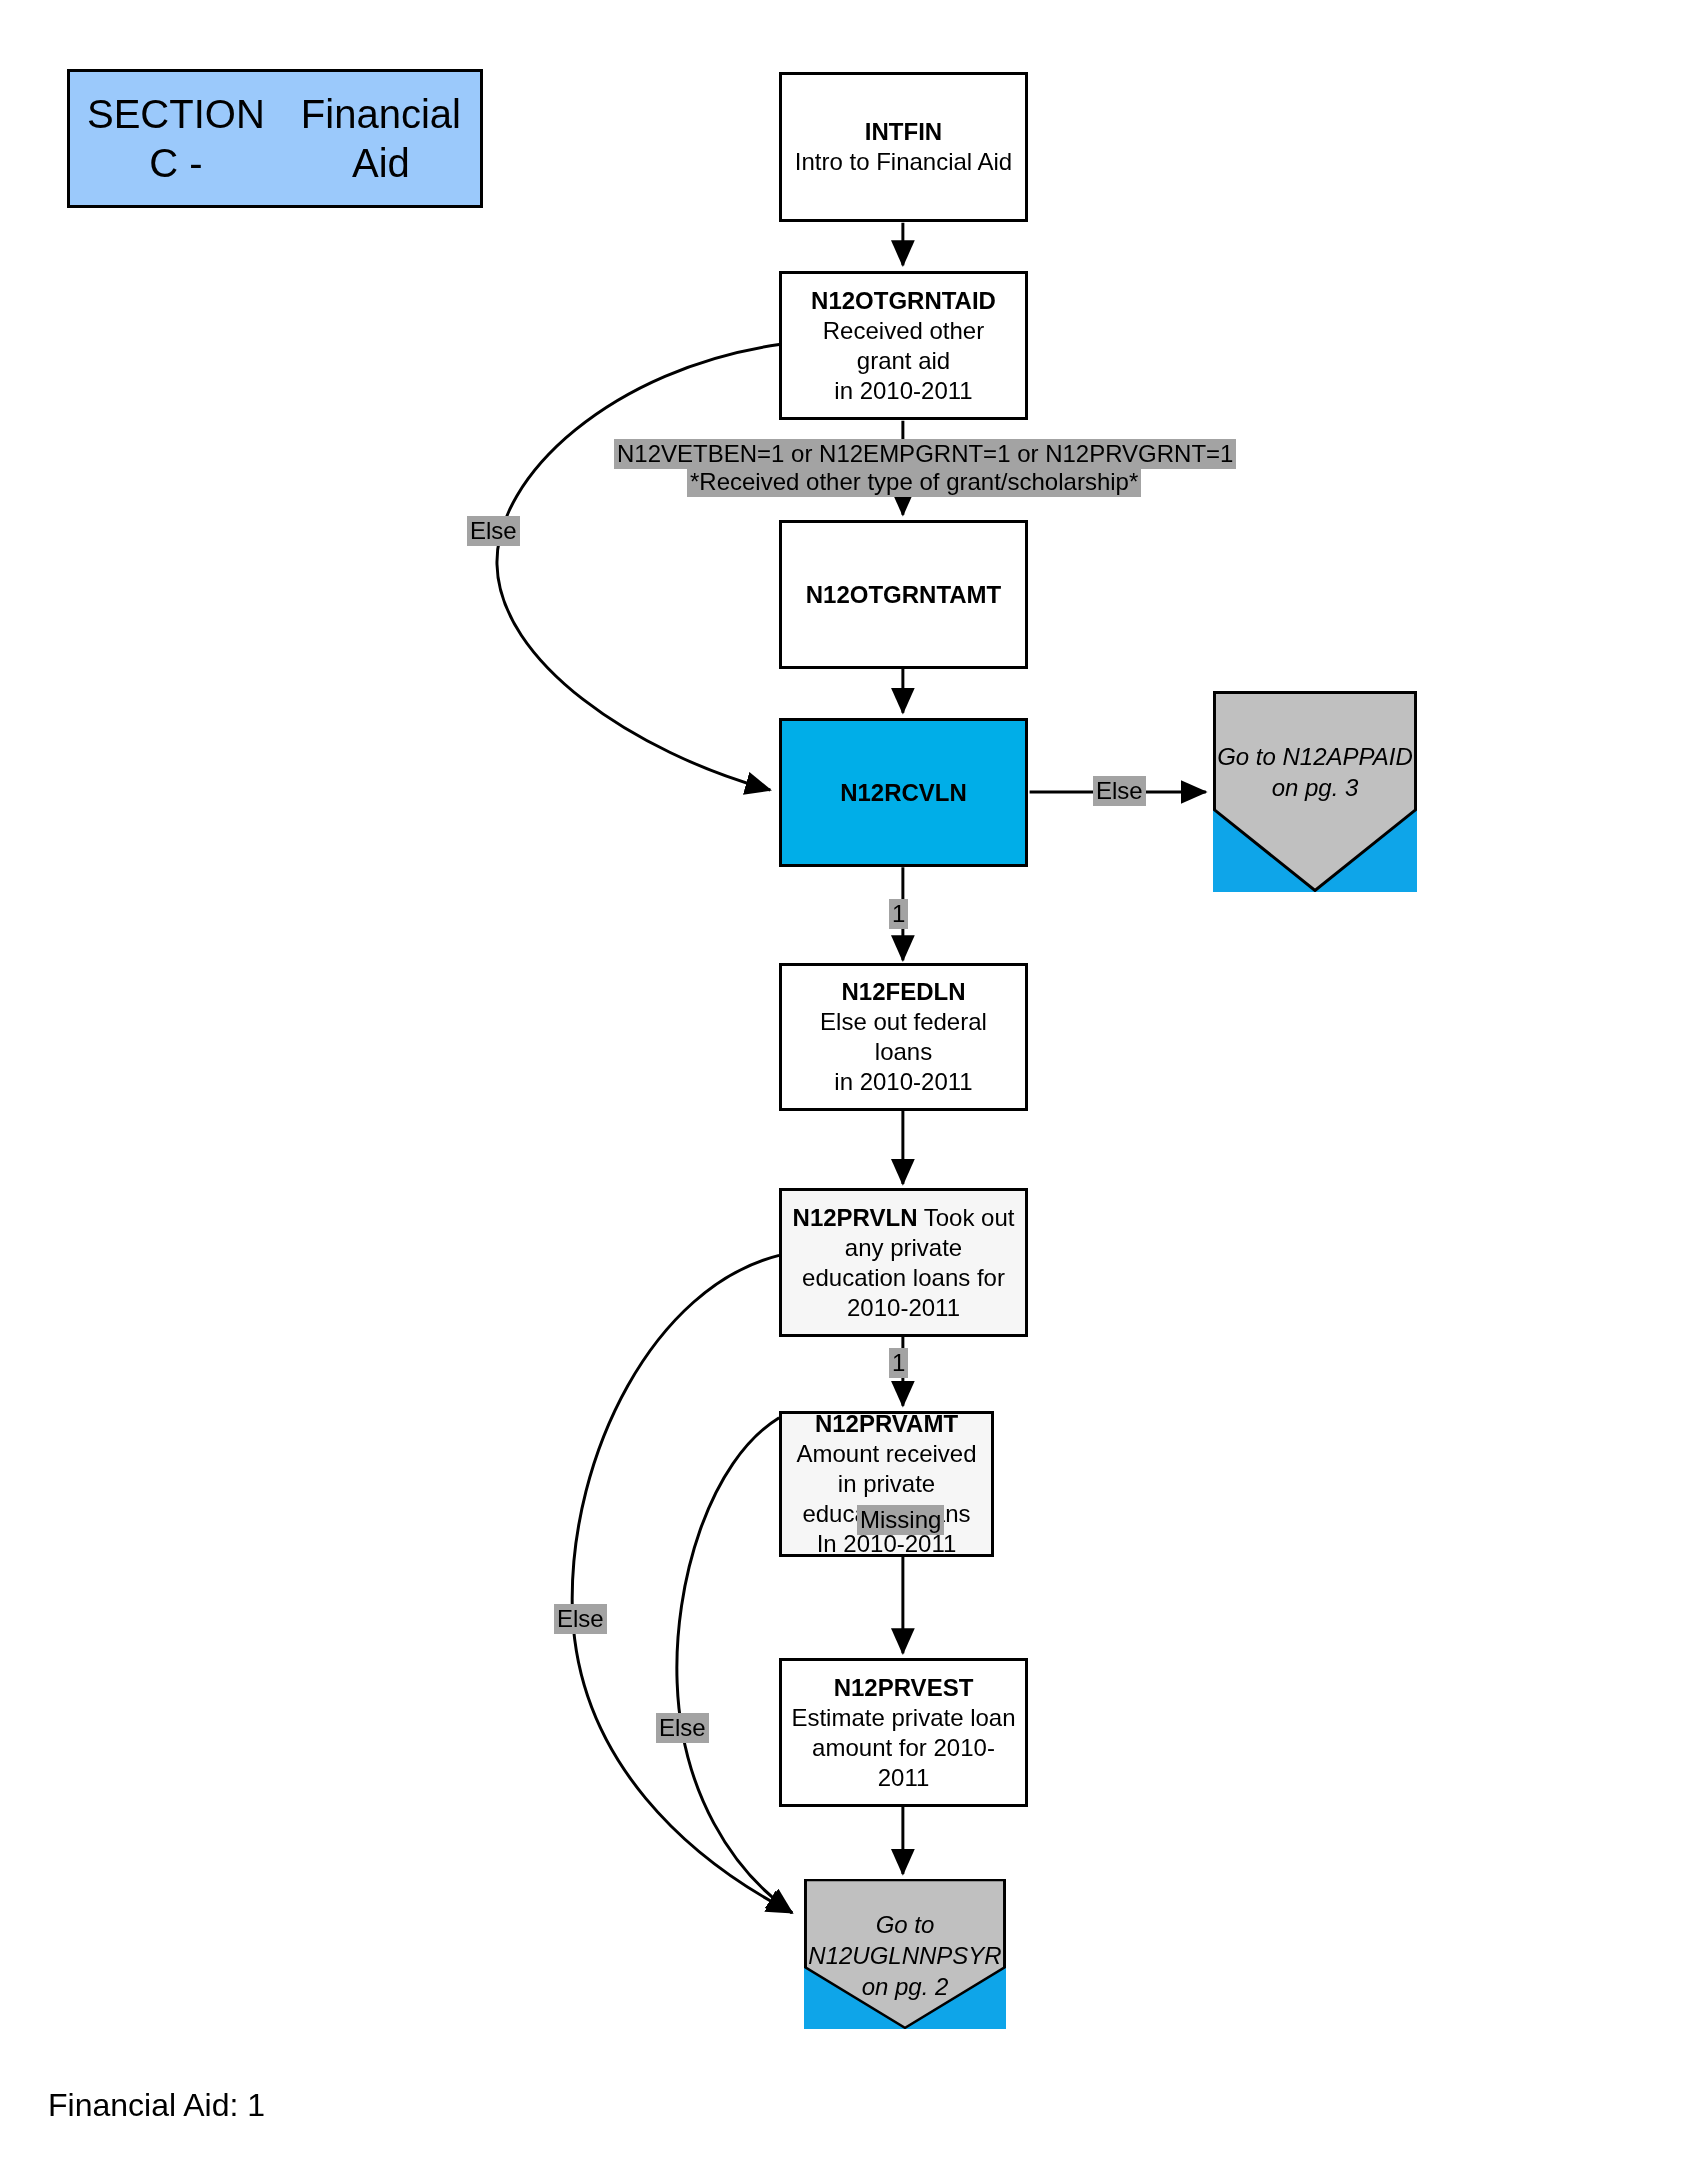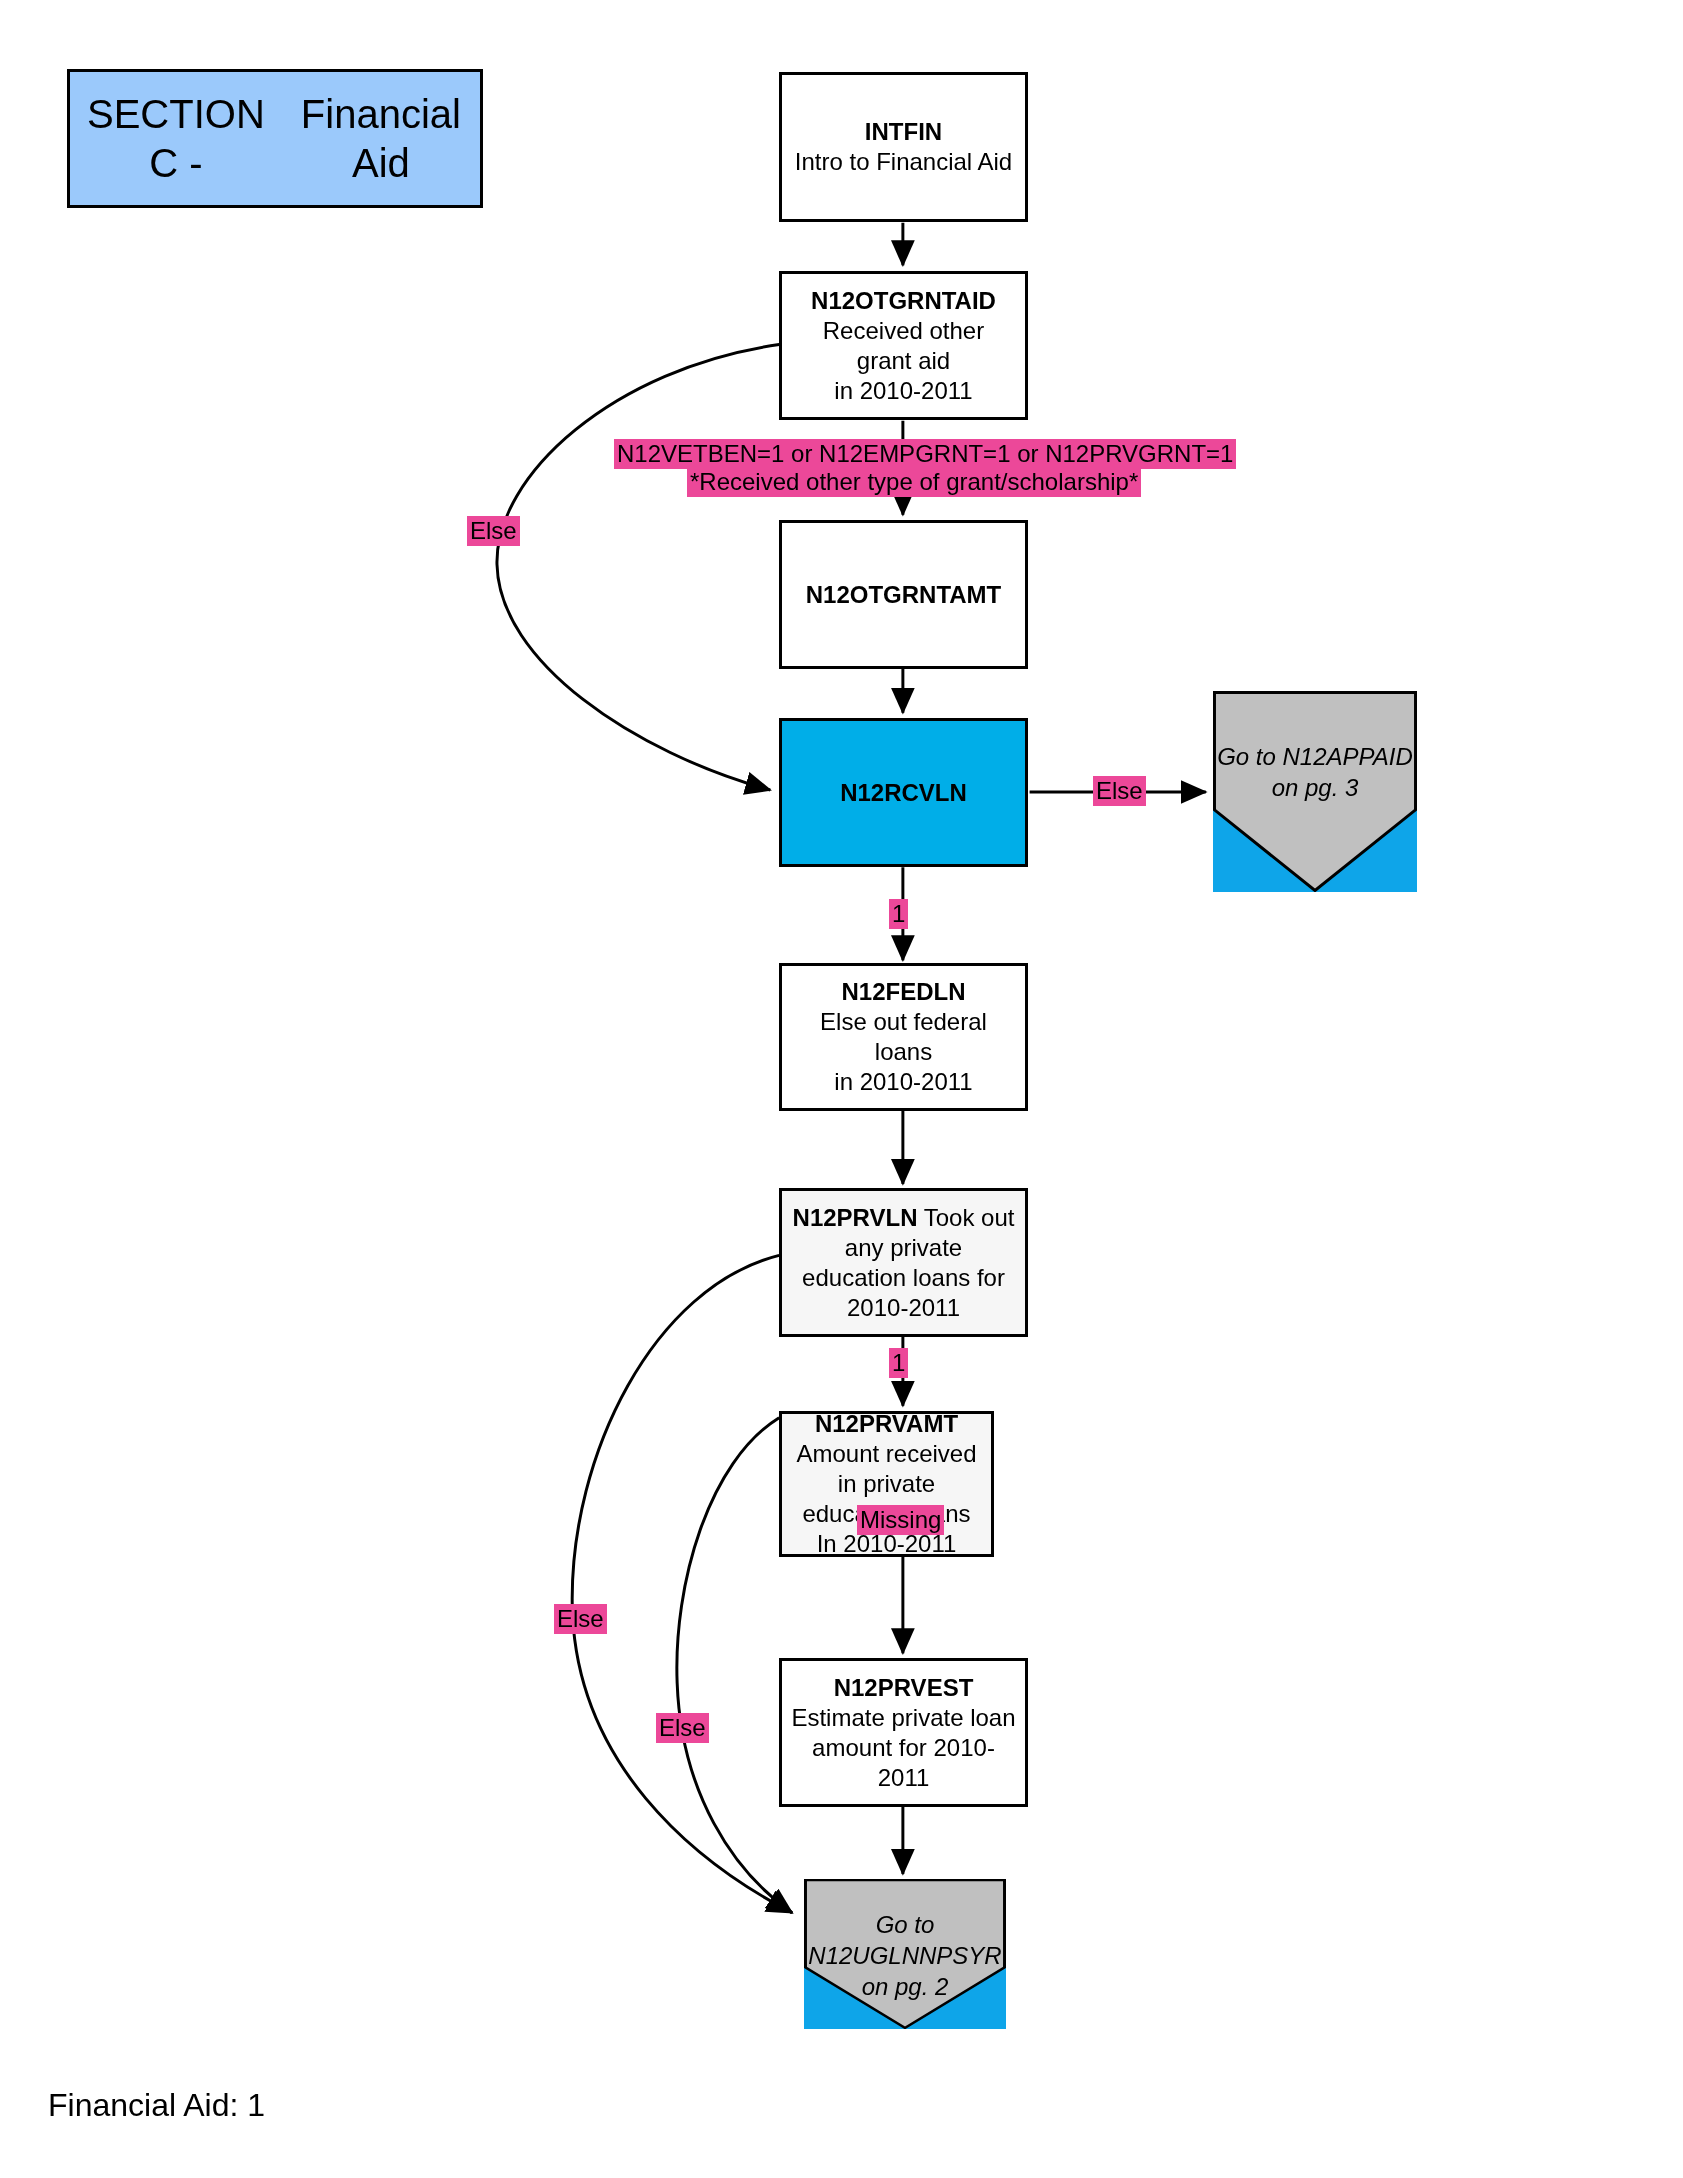--- a/index.html
+++ b/index.html
@@ -100,21 +100,21 @@
     width: 100%;
   }
 
   
   .elabel {
     position: absolute;
     font-size: 24px;
     line-height: 1.25;
     color: #000000;
     white-space: nowrap;
-    background: #ec4899;
+    background: #a3a3a3;
     padding: 0 3px;
   }
 
   
   .footer {
     position: absolute;
     left: 48px;
     top: 2087px;
     font-size: 32px;
     color: #000000;

